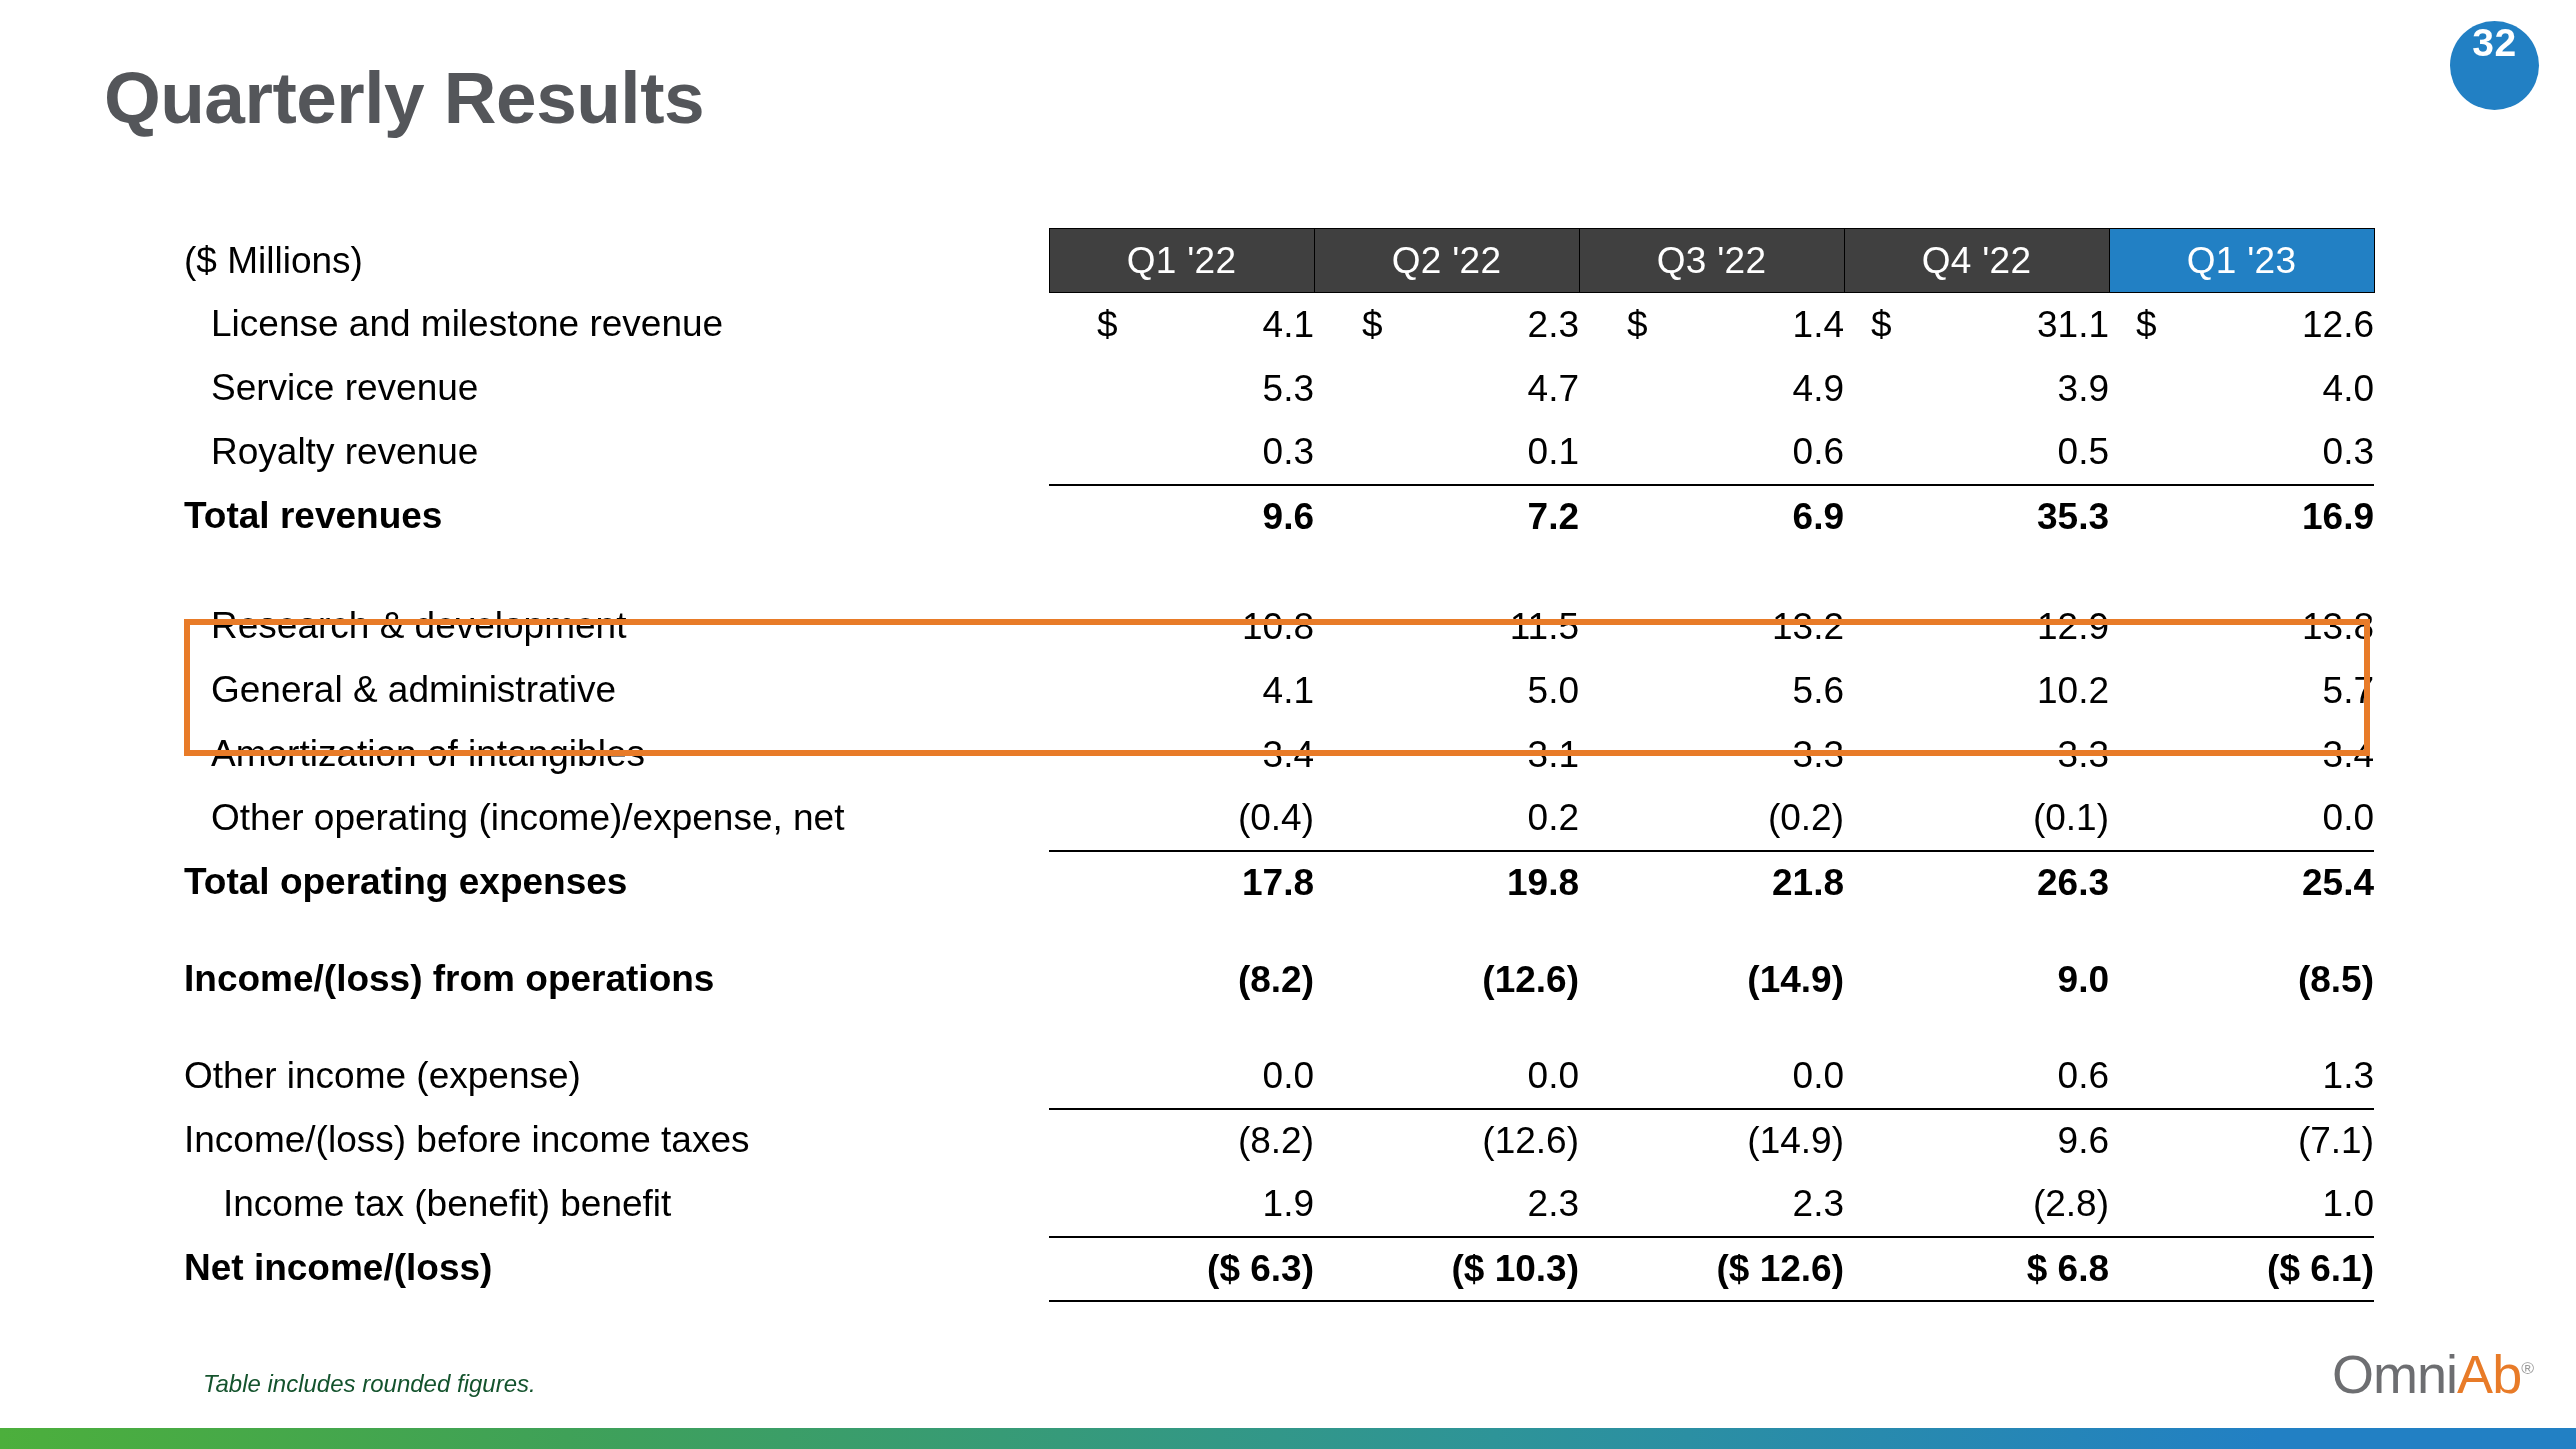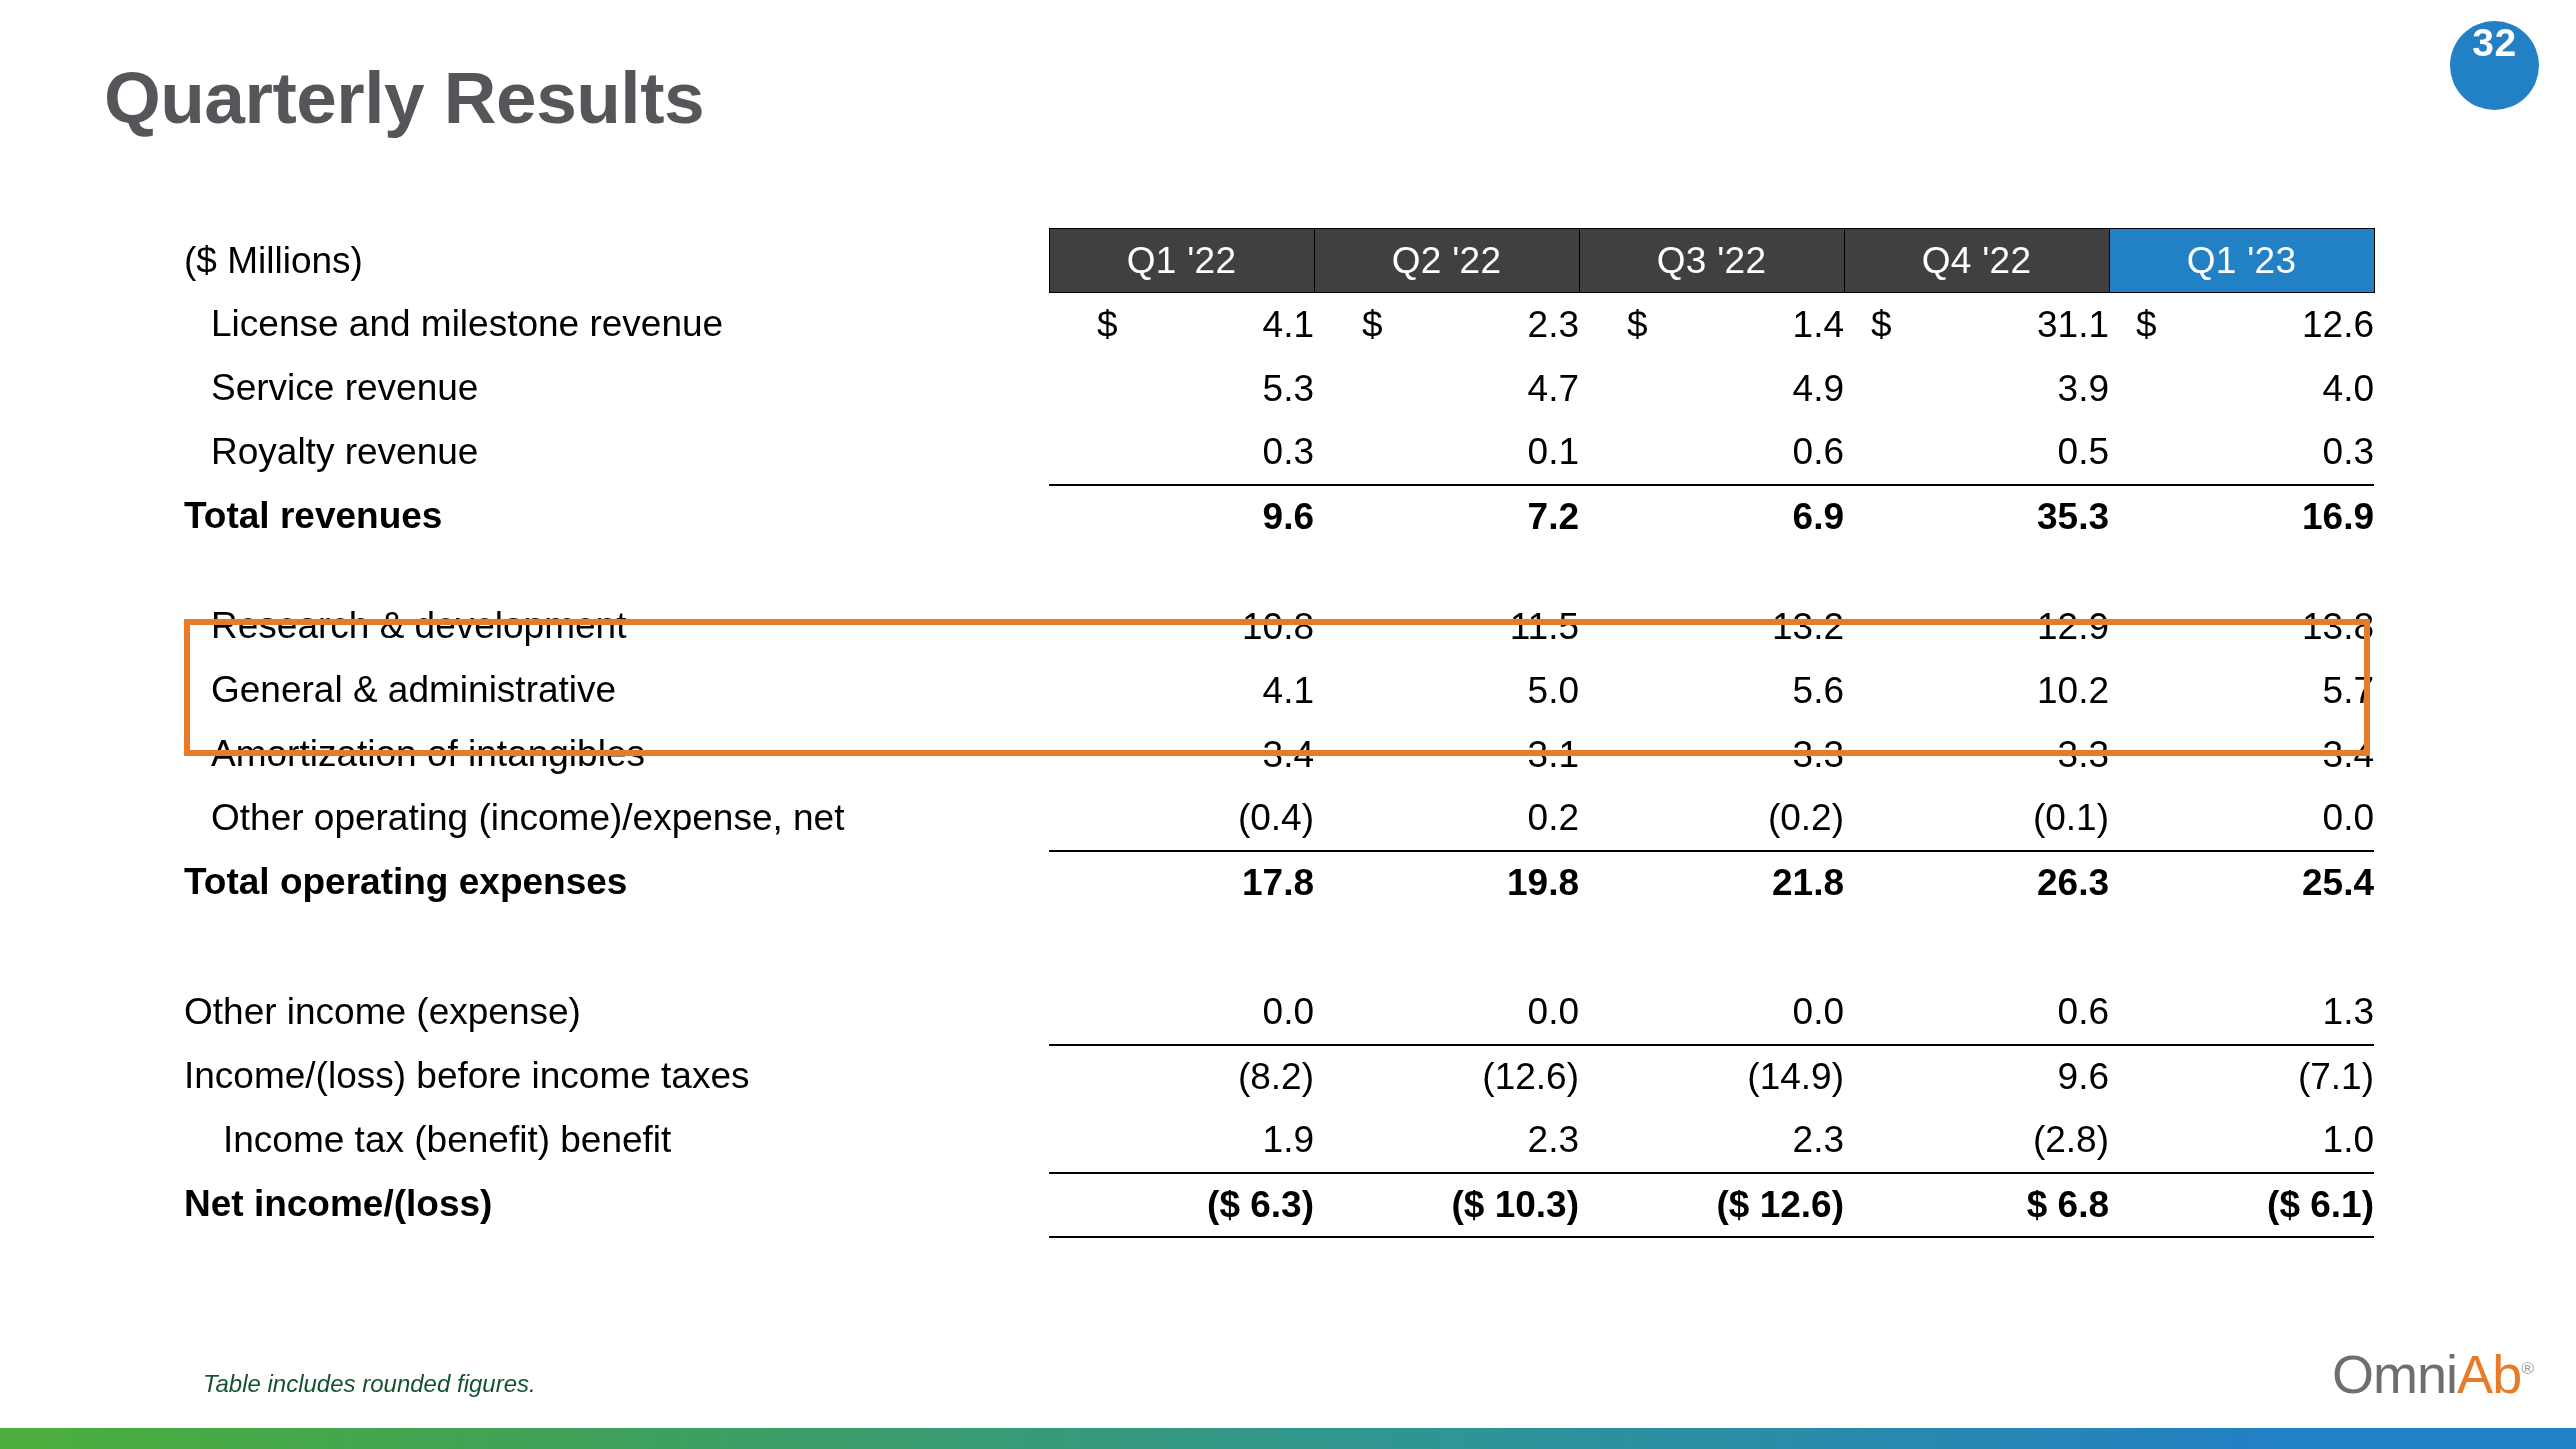--- a/index.html
+++ b/index.html
@@ -289,20 +289,28 @@
         <td class="val bold">19.8</td>
         <td class="val bold">21.8</td>
         <td class="val bold">26.3</td>
         <td class="val bold">25.4</td>
       </tr>
 
       <tr class="r-gap-sm">
           <td colspan="6"></td>
         </tr>
 
+      <tr class="r">
+        <td class="label bold">Income/(loss) from operations</td>
+        <td class="val bold">(8.2)</td>
+        <td class="val bold">(12.6)</td>
+        <td class="val bold">(14.9)</td>
+        <td class="val bold">9.0</td>
+        <td class="val bold">(8.5)</td>
+      </tr>
 
       <tr class="r-gap-sm">
           <td colspan="6"></td>
         </tr>
 
       <tr class="r">
         <td class="label">Other income (expense)</td>
         <td class="val">0.0</td>
         <td class="val">0.0</td>
         <td class="val">0.0</td>

